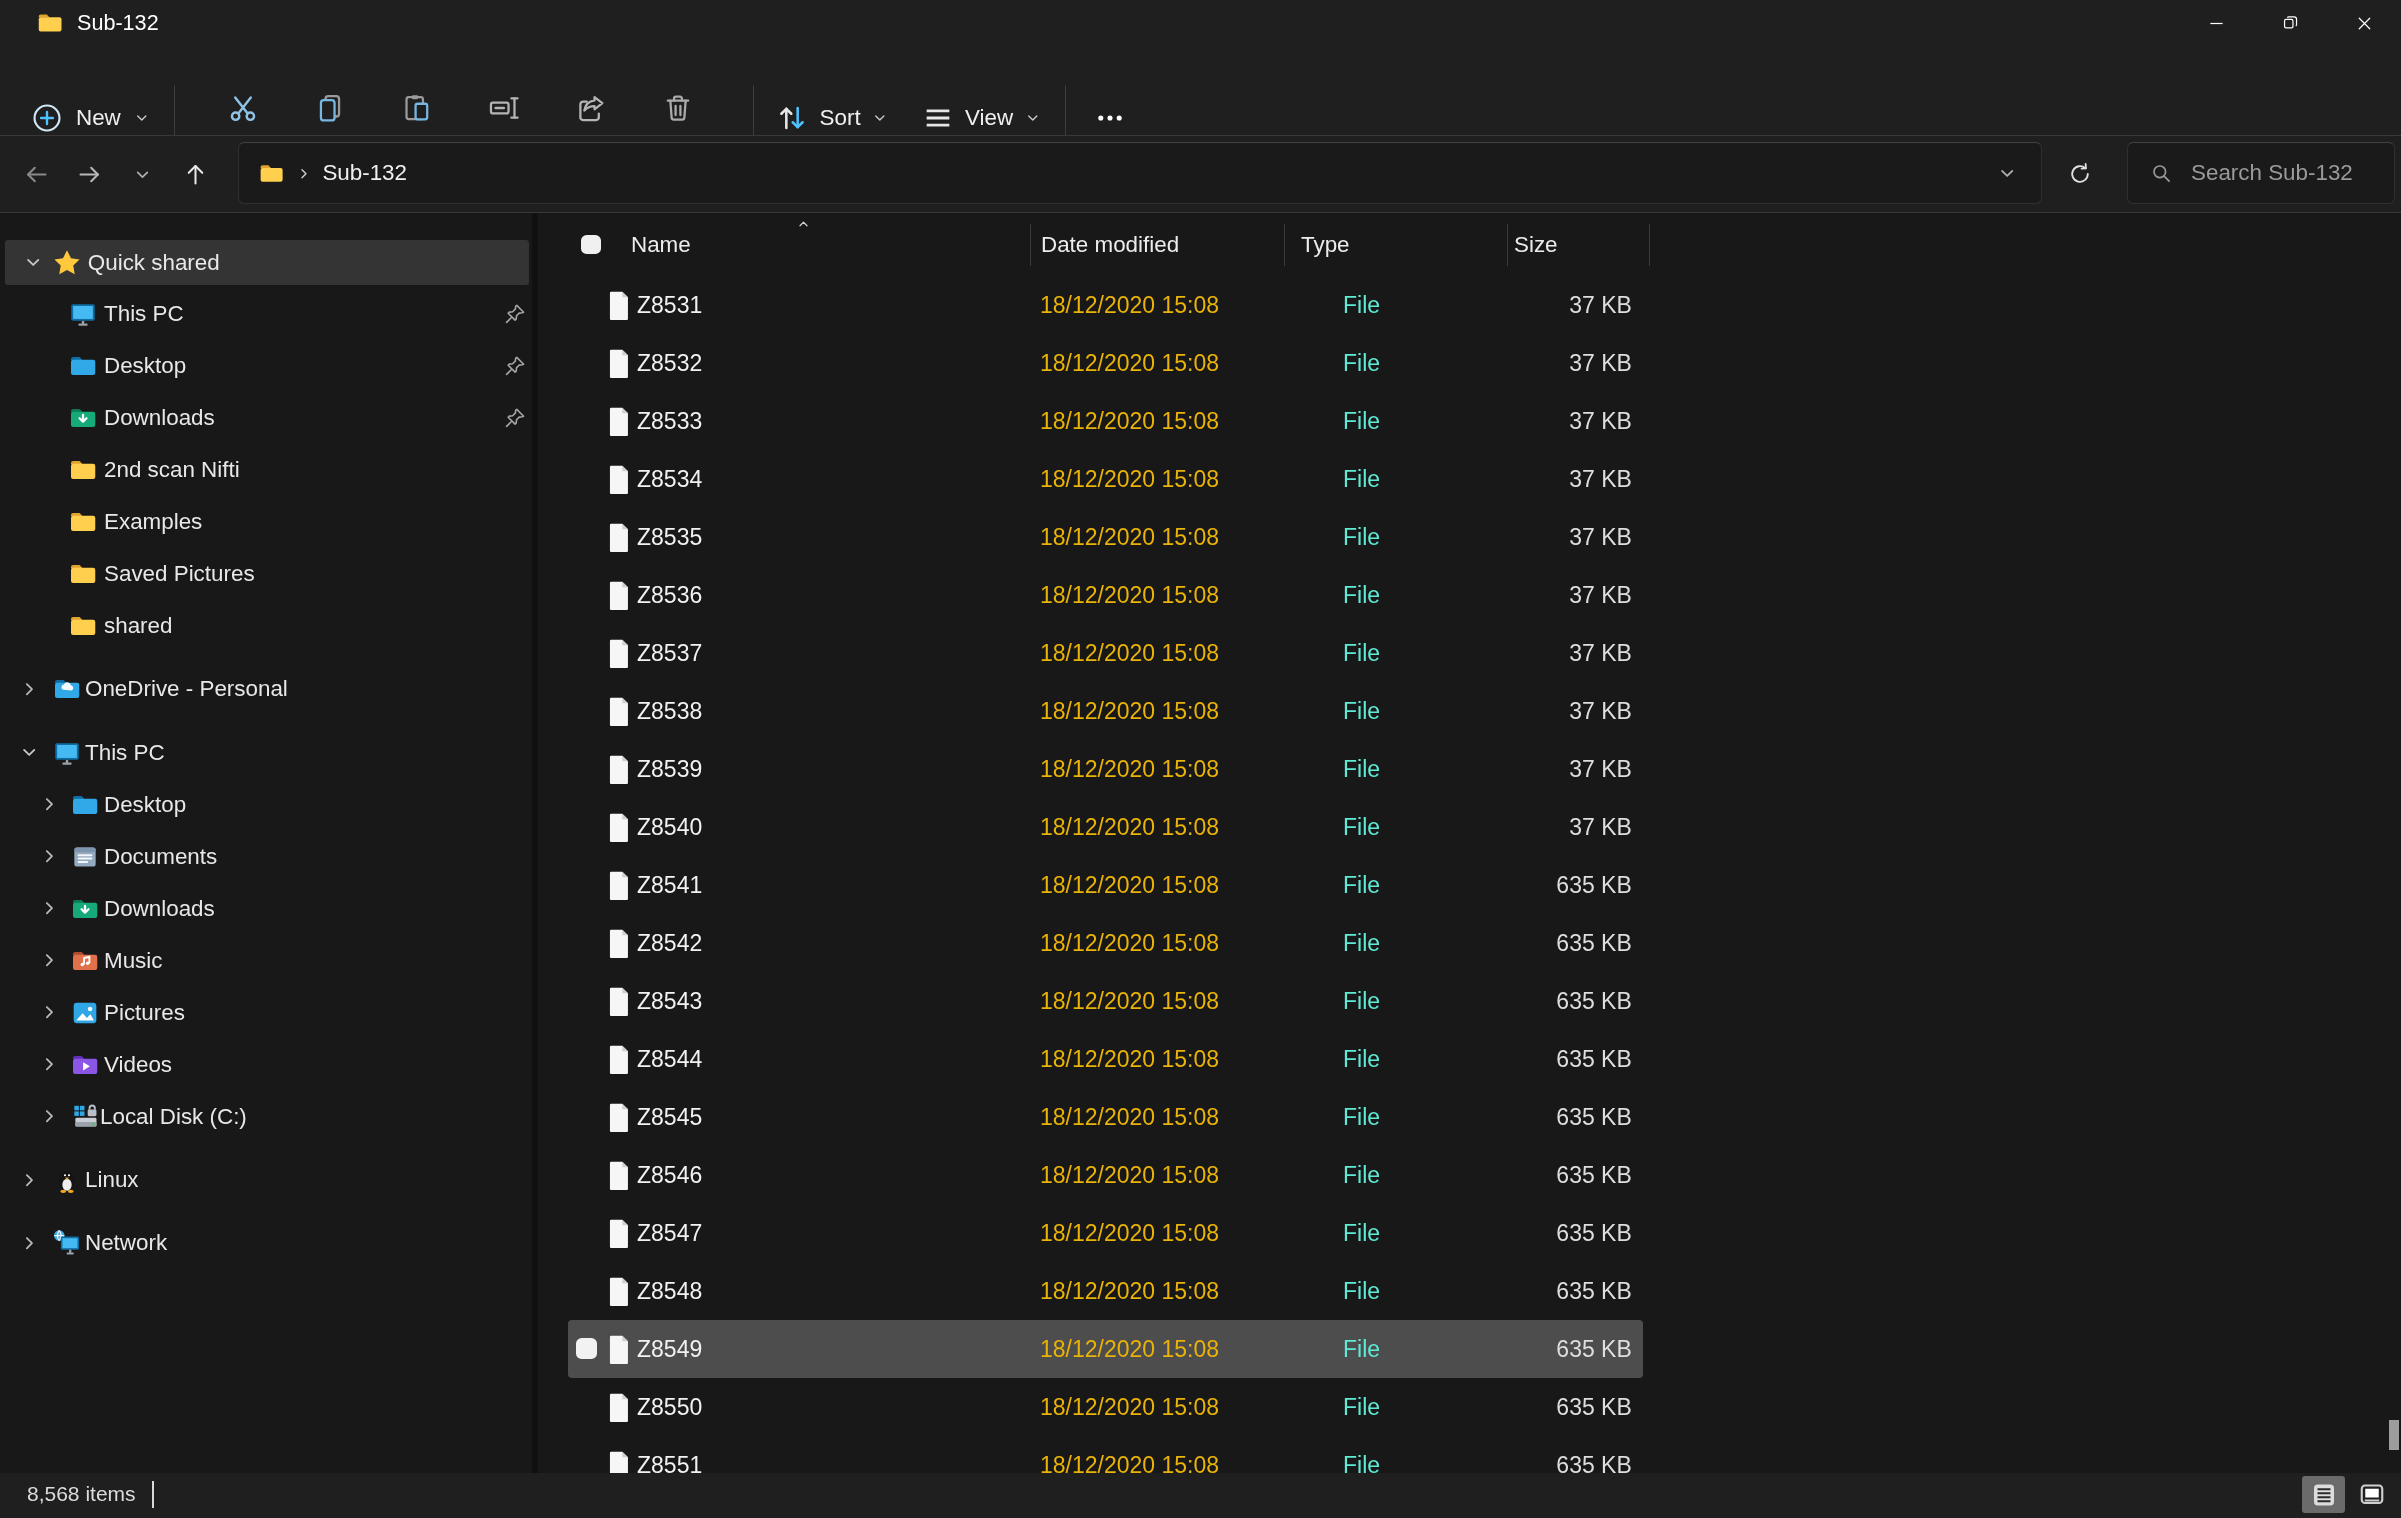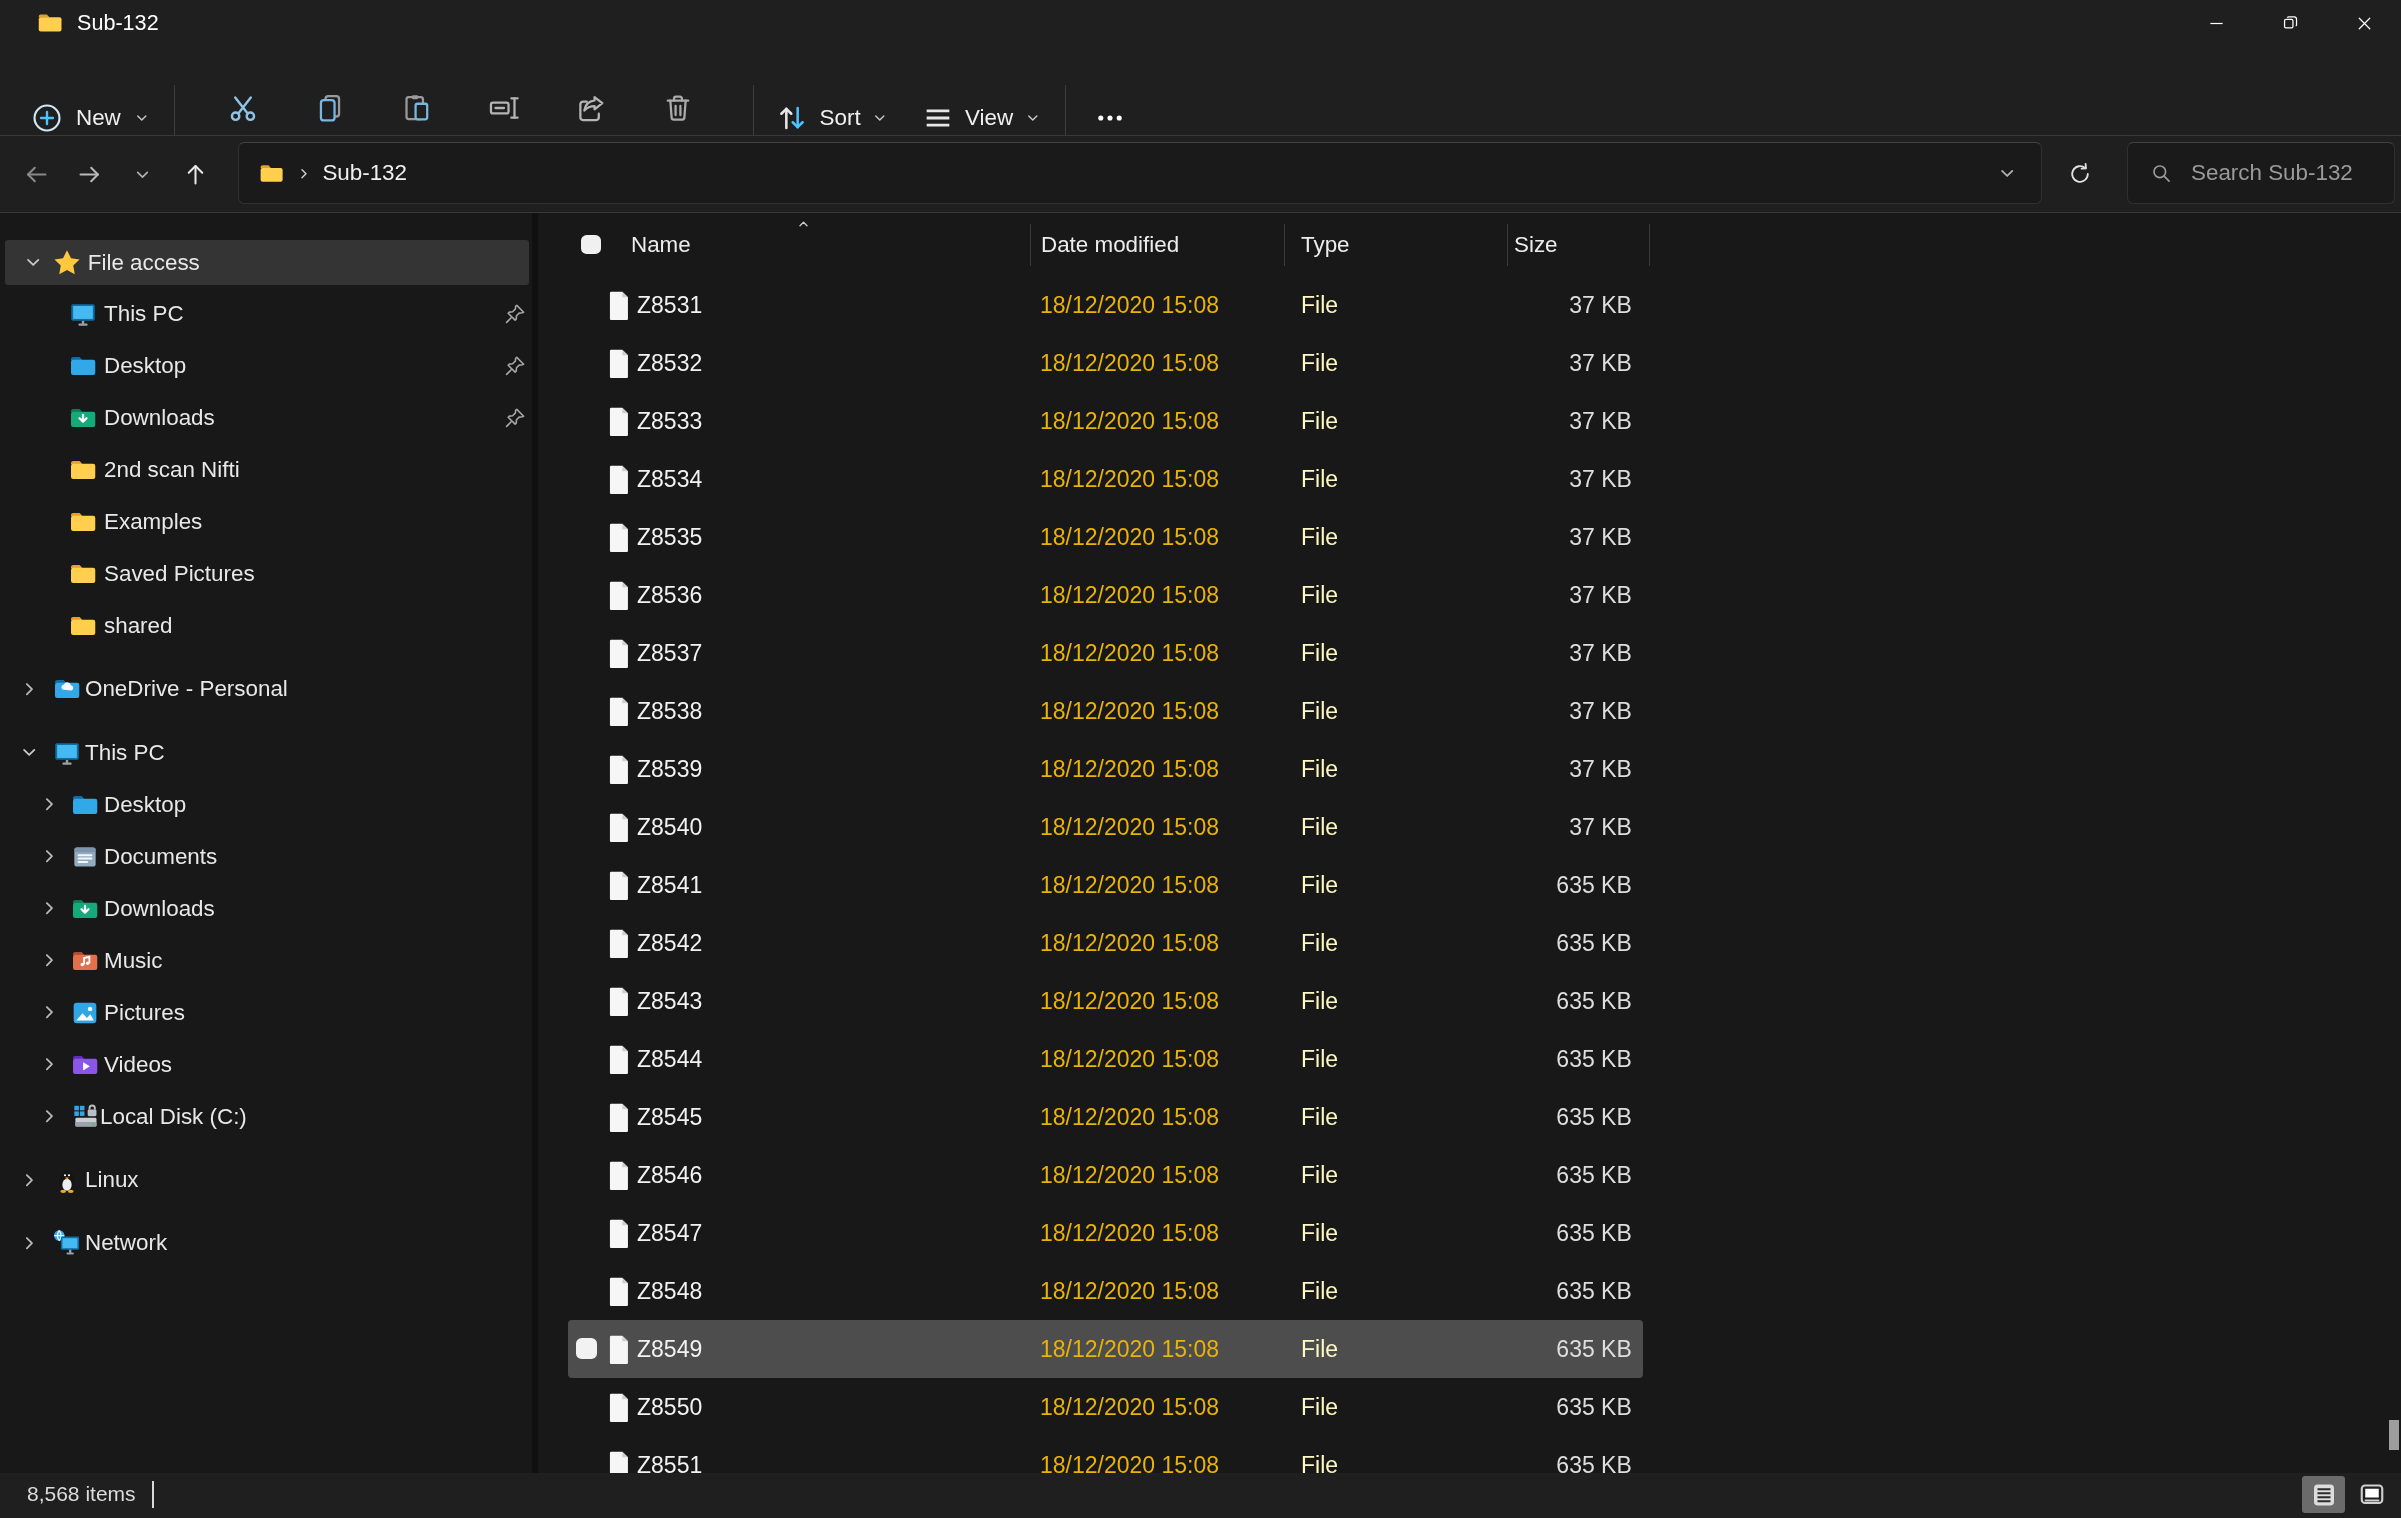--- a/index.html
+++ b/index.html
@@ -75,21 +75,21 @@
   .hsep{position:absolute;top:11.2px;width:0.8px;height:42px;background:#3a3a3a}
   .caret{position:absolute;left:255px;top:1.6px;width:21px;height:17.6px}
   .rows{position:absolute;top:63px;left:0;right:0;bottom:0;overflow:hidden}
   .frow{position:relative;height:58px;margin-left:30px;width:1075px;border-radius:4px;font-size:23px}
   .frow.selected{background:#4d4d4d}
   .fcheck{position:absolute;left:8px;top:18.4px;width:21px;height:21px;background:#f2f2f2;border-radius:5.6px;display:none}
   .frow.selected .fcheck{display:block}
   .ficon{position:absolute;left:38px;top:12px;width:27px;height:34px}
   .fname{position:absolute;left:69px;top:0;line-height:58px;color:#f2f2f2;white-space:nowrap}
   .fdate{position:absolute;left:472px;top:0;line-height:58px;color:#eab308;white-space:nowrap}
-  .ftype{position:absolute;left:733px;top:0;line-height:58px;color:#fef9c3;white-space:nowrap}
+  .ftype{position:absolute;left:775px;top:0;line-height:58px;color:#5eead4;white-space:nowrap}
   .fsize{position:absolute;right:11.2px;top:0;width:176px;text-align:right;line-height:58px;color:#dedede;white-space:nowrap}
 
   
   .scroll-thumb{position:absolute;right:1.6px;top:1207px;width:10.4px;height:30px;background:#9d9d9d}
 
   
   .statusbar{position:absolute;left:0;right:0;bottom:0;height:45px;background:#1f1f1f;font-size:21px;color:#dcdcdc}
   .status-text{position:absolute;left:27px;top:0;line-height:42px}
   .status-div{position:absolute;left:152px;top:8px;width:1.6px;height:27px;background:#d9d9d9}
   .view-toggles{position:absolute;right:8px;top:3.2px;display:flex;gap:4.8px}
@@ -335,21 +335,21 @@
       <span class="ic chev">
           <svg viewBox="0 0 24 24" fill="none">
             <path d="M6.5 9.5l5.5 5.5 5.5-5.5" stroke="#c9c9c9" stroke-width="1.9" stroke-linecap="round" stroke-linejoin="round"></path>
           </svg>
         </span>
       <span class="ic star">
           <svg viewBox="0 0 24 24">
             <path d="M12 2.4l3 6 6.4.9-4.7 4.6 1.1 6.5L12 17.3l-5.8 3.1 1.1-6.5L2.6 9.3 9 8.4z" fill="#ffc83d"></path>
           </svg>
         </span>
-      <span class="nlabel">File access</span>
+      <span class="nlabel">Quick shared</span>
     </div>
     <div id="qa-items">
         <div class="side-row">
           <span class="ic nicon lv1" style="width: 32px; height: 32px;">
             <svg viewBox="0 0 24 24">
               <rect x="3.2" y="4.6" width="17.6" height="12.4" rx="1.2" fill="#0f6da3"></rect>
               <rect x="4.6" y="6" width="14.8" height="9.7" fill="#45b9f2"></rect>
               <path d="M9.3 20h5.4" stroke="#9aa0a6" stroke-width="1.6" stroke-linecap="round"></path>
               <path d="M12 17.2v2.6" stroke="#9aa0a6" stroke-width="1.8"></path>
             </svg>

